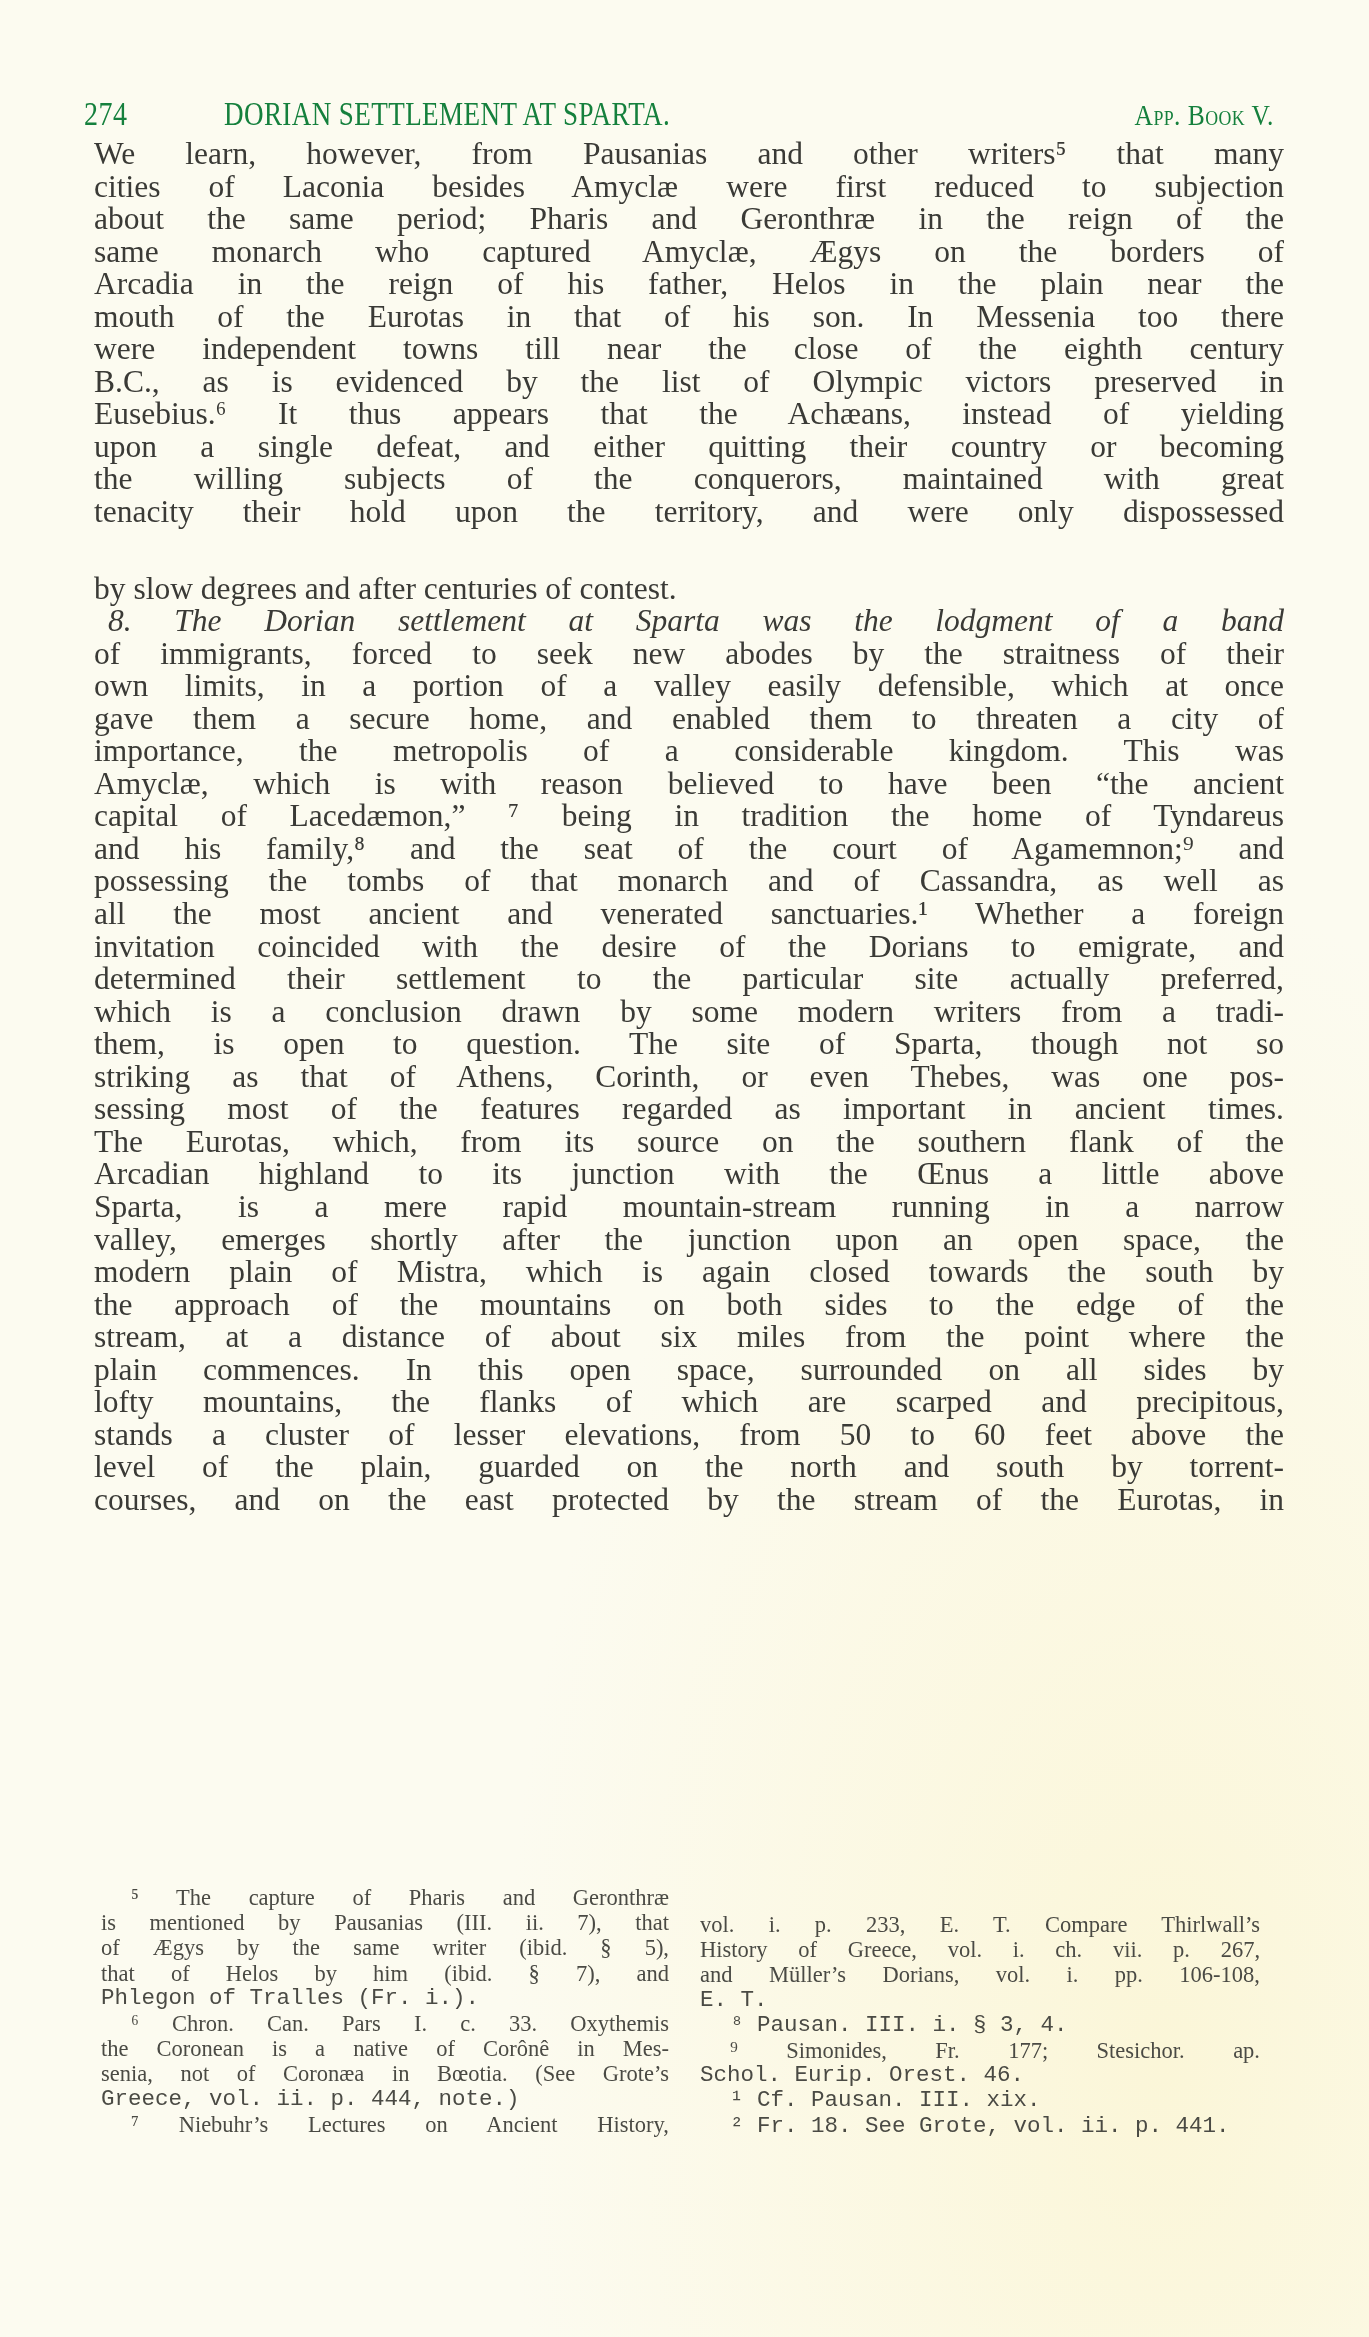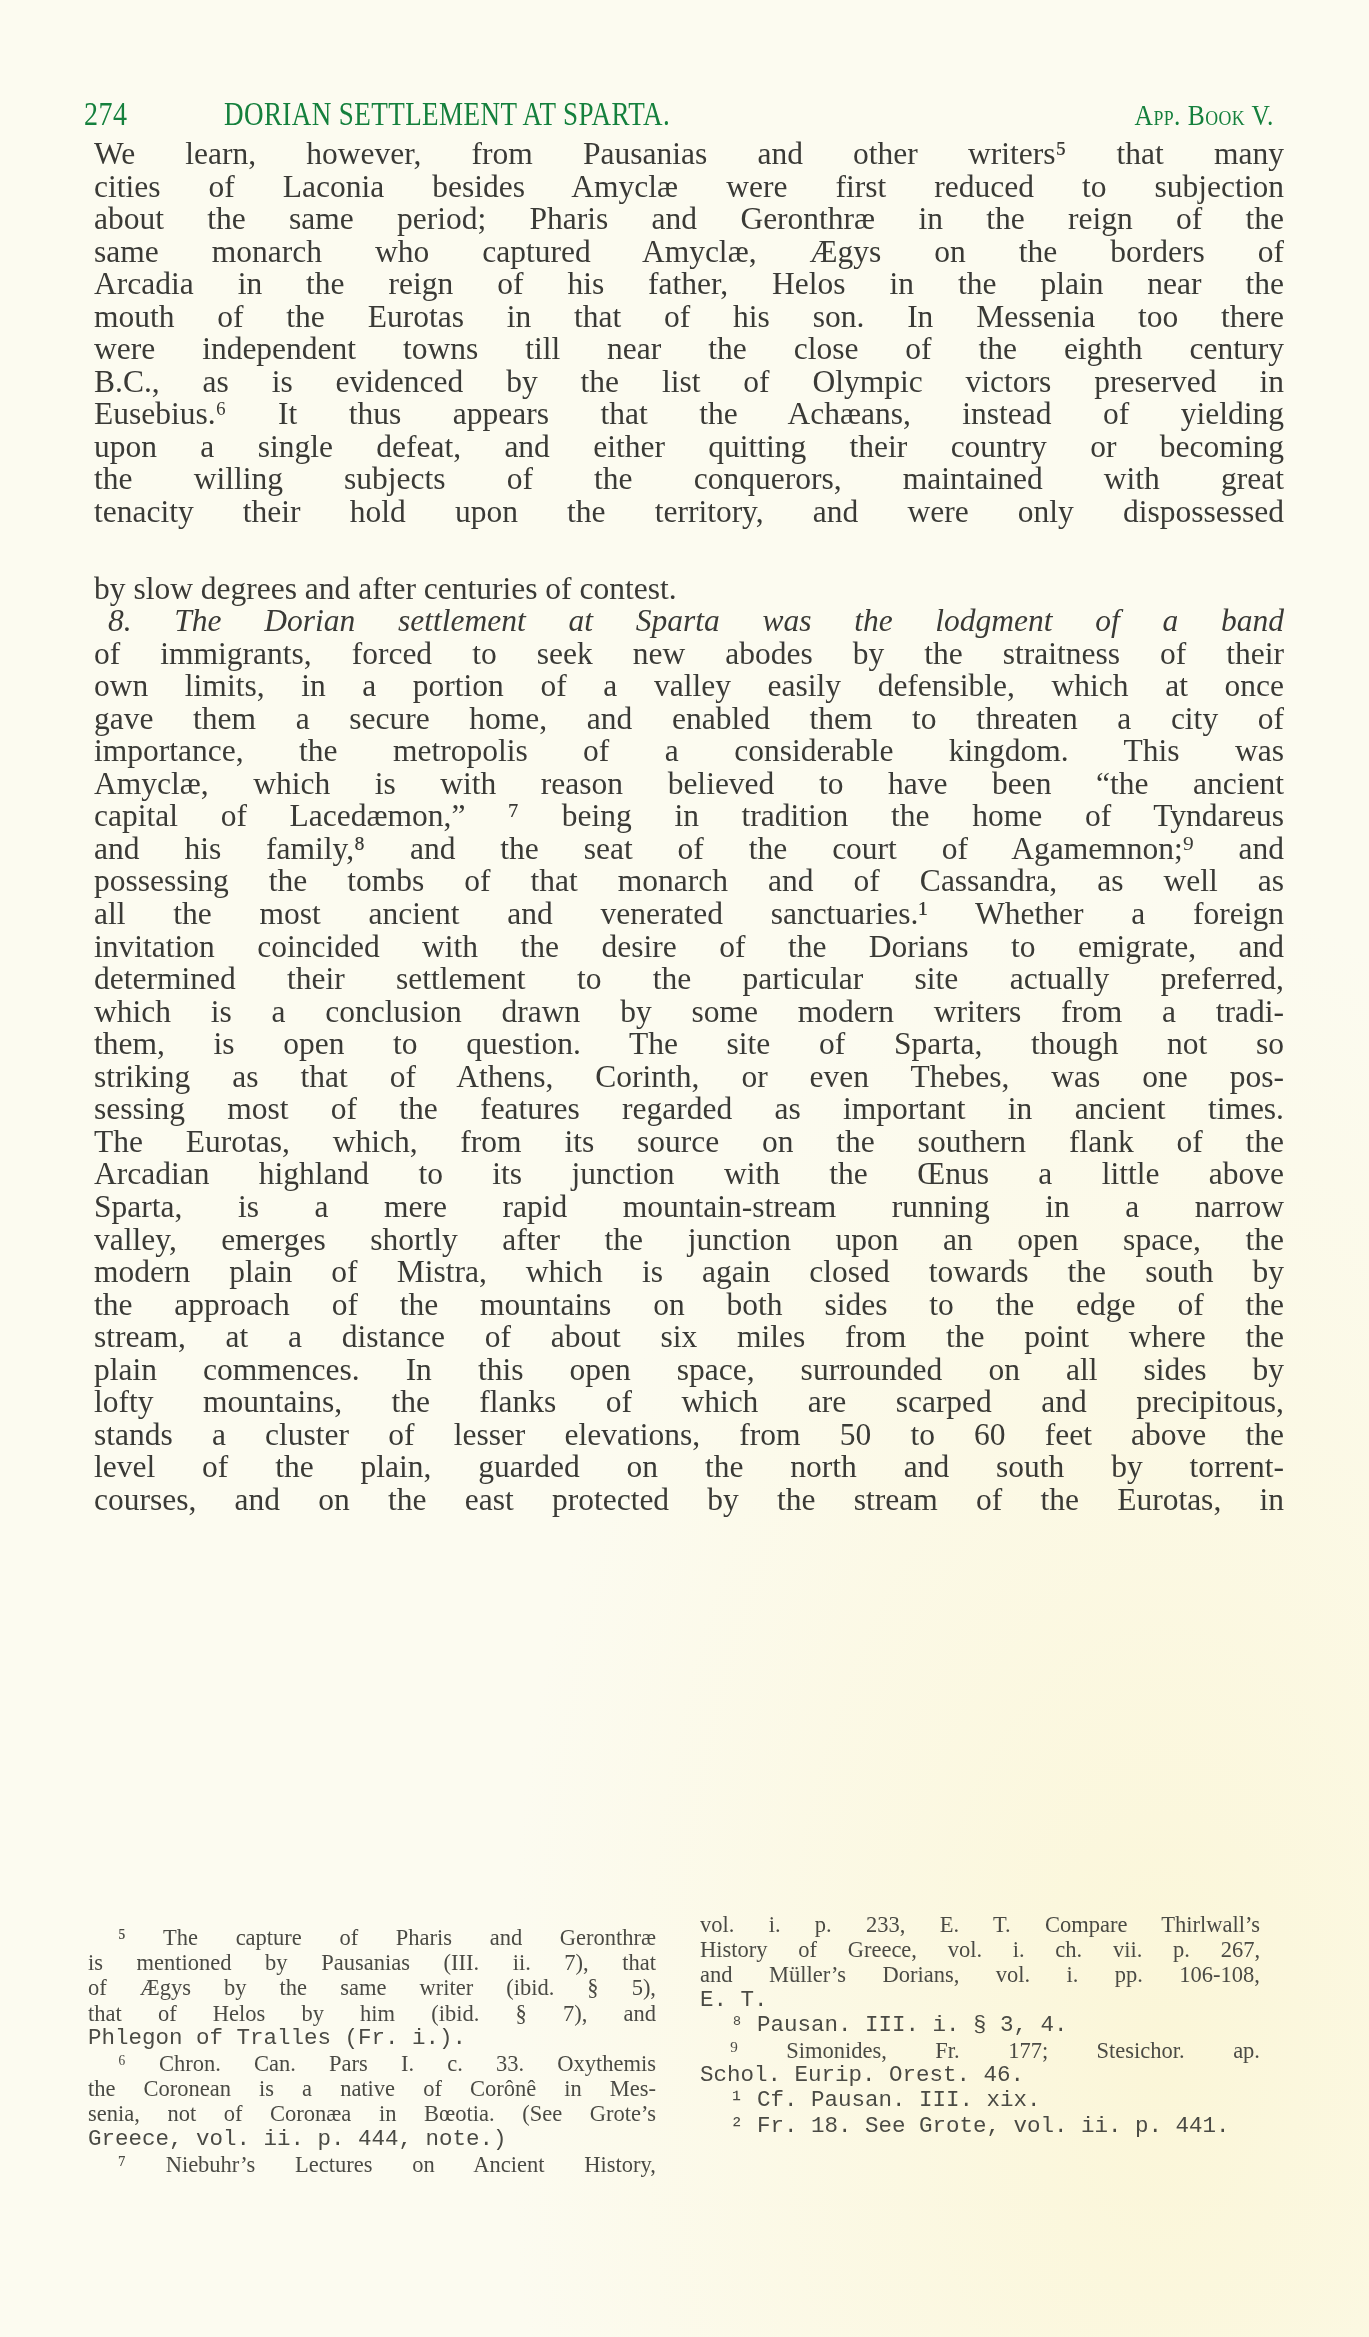--- a/index.html
+++ b/index.html
@@ -90,21 +90,21 @@
       width: 1190px;
       font-family: "Liberation Serif", serif;
       font-size: 22.5px;
       color: #4a4a44;
     }
     .fn-col {
       position: absolute;
       top: 0;
       width: 568px;
     }
-    .fn-col.left { left: 4px; margin-top: 40px; }
+    .fn-col.left { left: 17px; }
     .fn-col.right { left: 616px; width: 560px; margin-top: 27px; }
     .fn-line {
       height: 25.2px;
       line-height: 25.2px;
       white-space: nowrap;
       text-align: justify;
       text-align-last: justify;
     }
     .fn-line.last { text-align-last: left; font-family: Liberation Mono, monospace; }
     .fn-line.indent { padding-left: 30px; }

